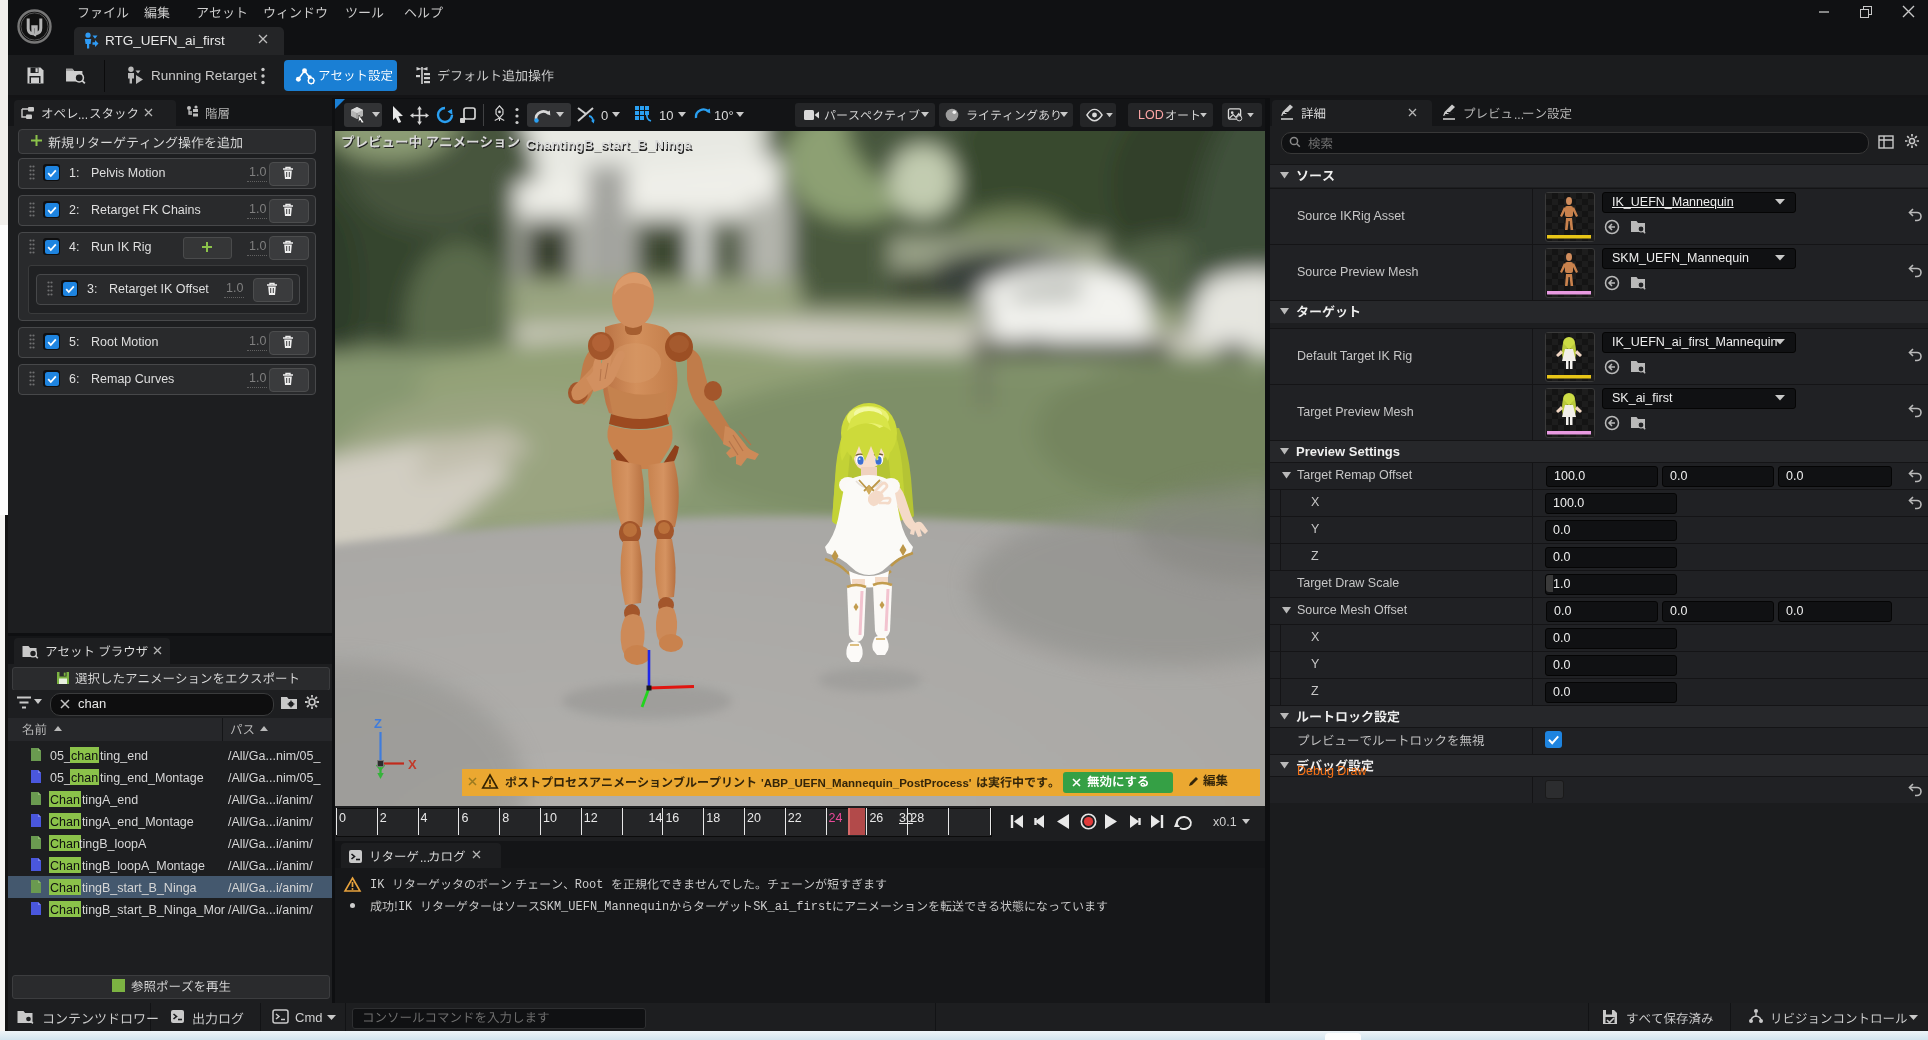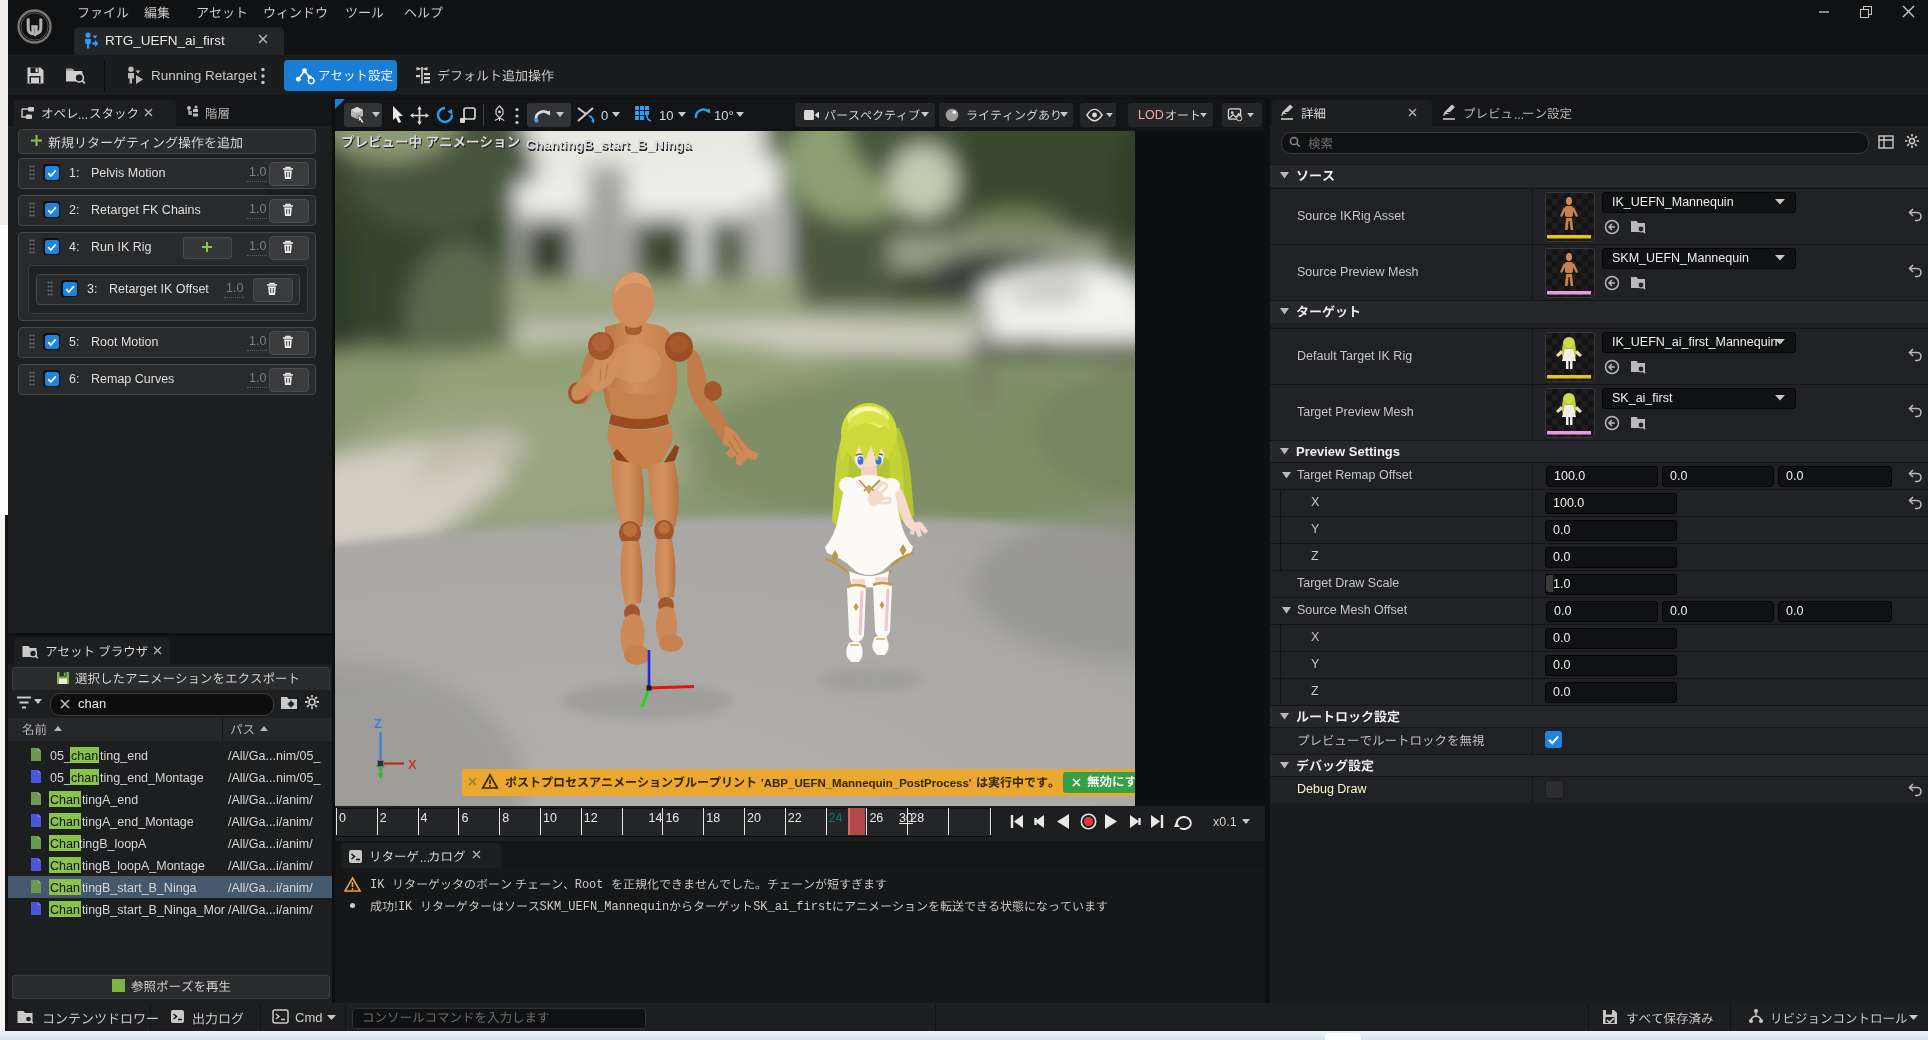--- a/index.html
+++ b/index.html
@@ -875,21 +875,21 @@
     <div class="a" style="left:1222px;top:103px;width:40px;height:24px;background:#242527;border-radius:3px"></div>
     <svg class="a" style="left:1227px;top:108px;" width="16" height="14" viewBox="0 0 16 15">
       <rect x="1" y="1" width="13" height="11" rx="1.5" fill="none" stroke="#d9d9d9" stroke-width="1.4"></rect>
       <circle cx="5" cy="5" r="1.4" fill="#d9d9d9"></circle>
       <path d="M2 11l4-4 3 3 3-4 2 3" stroke="#d9d9d9" stroke-width="1.3" fill="none"></path>
       <circle cx="12.5" cy="11" r="2.8" fill="#242527" stroke="#d9d9d9" stroke-width="1"></circle>
     </svg>
     <svg class="a" style="left:1247px;top:113px;" width="7" height="5" viewBox="0 0 8 6">
       <path d="M0 0l4 5 4-5z" fill="#c9c9c9"></path>
     </svg>
-    <div class="a" style="left:335px;top:131px;width:800px;height:675px;overflow:hidden;background:#a16207">
+    <div class="a" style="left:335px;top:131px;width:930px;height:675px;overflow:hidden;background:#a16207">
       <svg width="930" height="675" viewBox="0 0 930 675" style="position:absolute;left:0;top:0">
         <defs>
           <filter id="bb" x="-20%" y="-20%" width="140%" height="140%">
             <feGaussianBlur stdDeviation="11"></feGaussianBlur>
           </filter>
           <filter id="bs" x="-30%" y="-30%" width="160%" height="160%">
             <feGaussianBlur stdDeviation="5"></feGaussianBlur>
           </filter>
           <radialGradient id="plat" cx="42%" cy="30%" r="80%">
             <stop offset="0%" stop-color="#b1afac"></stop>
@@ -1176,21 +1176,21 @@
     <div class="a" style="left:624.6px;top:812px;font:normal 12.5px 'Liberation Sans',sans-serif;color:#e8e8e8;line-height:1;white-space:pre;margin-left:24px;">14</div>
     <div class="a" style="left:662.4px;top:808px;width:1px;height:27px;background:#e8e8e8"></div>
     <div class="a" style="left:665.4px;top:812px;font:normal 12.5px 'Liberation Sans',sans-serif;color:#e8e8e8;line-height:1;white-space:pre;">16</div>
     <div class="a" style="left:703.2px;top:808px;width:1px;height:27px;background:#e8e8e8"></div>
     <div class="a" style="left:706.2px;top:812px;font:normal 12.5px 'Liberation Sans',sans-serif;color:#e8e8e8;line-height:1;white-space:pre;">18</div>
     <div class="a" style="left:744px;top:808px;width:1px;height:27px;background:#e8e8e8"></div>
     <div class="a" style="left:747px;top:812px;font:normal 12.5px 'Liberation Sans',sans-serif;color:#e8e8e8;line-height:1;white-space:pre;">20</div>
     <div class="a" style="left:784.8px;top:808px;width:1px;height:27px;background:#e8e8e8"></div>
     <div class="a" style="left:787.8px;top:812px;font:normal 12.5px 'Liberation Sans',sans-serif;color:#e8e8e8;line-height:1;white-space:pre;">22</div>
     <div class="a" style="left:825.6px;top:808px;width:1px;height:27px;background:#e8e8e8"></div>
-    <div class="a" style="left:828.6px;top:812px;font:normal 12.5px 'Liberation Sans',sans-serif;color:#0f766e;line-height:1;white-space:pre;">24</div>
+    <div class="a" style="left:828.6px;top:812px;font:normal 12.5px 'Liberation Sans',sans-serif;color:#ec4899;line-height:1;white-space:pre;">24</div>
     <div class="a" style="left:866.4px;top:808px;width:1px;height:27px;background:#e8e8e8"></div>
     <div class="a" style="left:869.4px;top:812px;font:normal 12.5px 'Liberation Sans',sans-serif;color:#e8e8e8;line-height:1;white-space:pre;">26</div>
     <div class="a" style="left:907.2px;top:808px;width:1px;height:27px;background:#e8e8e8"></div>
     <div class="a" style="left:910.2px;top:812px;font:normal 12.5px 'Liberation Sans',sans-serif;color:#e8e8e8;line-height:1;white-space:pre;">28</div>
     <div class="a" style="left:948px;top:808px;width:1px;height:27px;background:#e8e8e8"></div>
     <div class="a" style="left:899px;top:812px;font:normal 12.5px 'Liberation Sans',sans-serif;color:#e8e8e8;line-height:1;white-space:pre;text-decoration:underline;">30</div>
     <div class="a" style="left:990px;top:808px;width:1px;height:27px;background:#e8e8e8"></div>
     <div class="a" style="left:848px;top:808px;width:17px;height:27px;background:#b24a4a"></div>
     <div class="a" style="left:848px;top:808px;width:2px;height:27px;background:#d86a6a"></div>
     <svg class="a" style="left:1010px;top:814px;" width="14" height="15" viewBox="0 0 14 15">
@@ -1483,21 +1483,21 @@
         <rect x="42" y="42" width="6" height="6"></rect>
       </g>
       <ellipse cx="23" cy="8" rx="3" ry="4" fill="#d08c5c"></ellipse>
       <rect x="19" y="13" width="8" height="11" rx="2" fill="#c9824d"></rect>
       <path d="M18 14l-4 9 2 1 4-8zM28 14l4 9-2 1-4-8z" fill="#c9824d"></path>
       <path d="M20 25l-1 12h2.6l1-9h1l1 9h2.6L26 25z" fill="#c9824d"></path>
       <rect x="1" y="42" width="44" height="3.5" fill="#e8c618"></rect>
     </svg>
     <div class="a" style="left:1602px;top:192px;width:192px;height:19px;background:#101113;border:1px solid #050505;border-radius:3px"></div>
     <div class="a" style="left:1610px;top:195.5px;font:normal 12.5px 'Liberation Sans',sans-serif;color:#efefef;line-height:1;white-space:pre;"></div>
-    <div class="a" style="left:1612px;top:196px;font:normal 12.5px 'Liberation Sans',sans-serif;color:#efefef;line-height:1;white-space:pre;">IK_UEFN_Mannequin</div>
+    <div class="a" style="left:1612px;top:196px;font:normal 12.5px 'Liberation Sans',sans-serif;color:#efefef;line-height:1;white-space:pre;text-decoration:underline;">IK_UEFN_Mannequin</div>
     <svg class="a" style="left:1775px;top:199px;" width="10" height="6" viewBox="0 0 10 6">
       <path d="M0 0l5 5.5L10 0z" fill="#c9c9c9"></path>
     </svg>
     <svg class="a" style="left:1604px;top:219px;" width="16" height="16" viewBox="0 0 16 16">
       <circle cx="8" cy="8" r="6.5" fill="none" stroke="#b9b9b9" stroke-width="1.5"></circle>
       <path d="M8 5L5 8l3 3M5.2 8H11" stroke="#b9b9b9" stroke-width="1.5" fill="none"></path>
     </svg>
     <svg class="a" style="left:1630px;top:219px;" width="18" height="15" viewBox="0 0 18 15">
       <path d="M1 2h5.5l1.5 2H15v9H1z" fill="#b9b9b9"></path>
       <circle cx="11" cy="10" r="3" fill="#202124" stroke="#b9b9b9" stroke-width="1.2"></circle>
@@ -1847,21 +1847,21 @@
         <use href="#g148" x="0"></use>
         <use href="#g149" x="1000"></use>
         <use href="#g142" x="2000"></use>
         <use href="#g150" x="3000"></use>
         <use href="#g144" x="4000"></use>
         <use href="#g145" x="5000"></use>
       </g>
     </svg>
     <div class="a" style="left:1270px;top:776px;width:658px;height:27px;background:#202124;border-top:1px solid #141416"></div>
     <div class="a" style="left:1532px;top:776px;width:1px;height:27px;background:#141416"></div>
-    <div class="a" style="left:1297px;top:783px;font:normal 12.5px 'Liberation Sans',sans-serif;color:#fef9c3;line-height:1;white-space:pre;">Debug Draw</div>
+    <div class="a" style="left:1297px;top:765px;font:normal 12.5px 'Liberation Sans',sans-serif;color:#f97316;line-height:1;white-space:pre;">Debug Draw</div>
     <svg class="a" style="left:1908px;top:783px;" width="14" height="13" viewBox="0 0 14 13">
       <path d="M5 1L1.5 4.5 5 8" fill="none" stroke="#b9b9b9" stroke-width="1.6"></path>
       <path d="M2 4.5h7a4 4 0 0 1 0 8H7" fill="none" stroke="#b9b9b9" stroke-width="1.6"></path>
     </svg>
     <div class="a" style="left:1545px;top:780px;width:17px;height:17px;background:#2c2d2f;border:1px solid #1a1a1a;border-radius:3px"></div>
     <div class="a" style="left:1270px;top:803px;width:658px;height:200px;background:#1b1c1e"></div>
     <div class="a" style="left:8px;top:1003px;width:1920px;height:28px;background:#1d1e20"></div>
     <div class="a" style="left:150px;top:1003px;width:1px;height:28px;background:#121315"></div>
     <div class="a" style="left:260px;top:1003px;width:1px;height:28px;background:#121315"></div>
     <div class="a" style="left:345px;top:1003px;width:1px;height:28px;background:#121315"></div>

